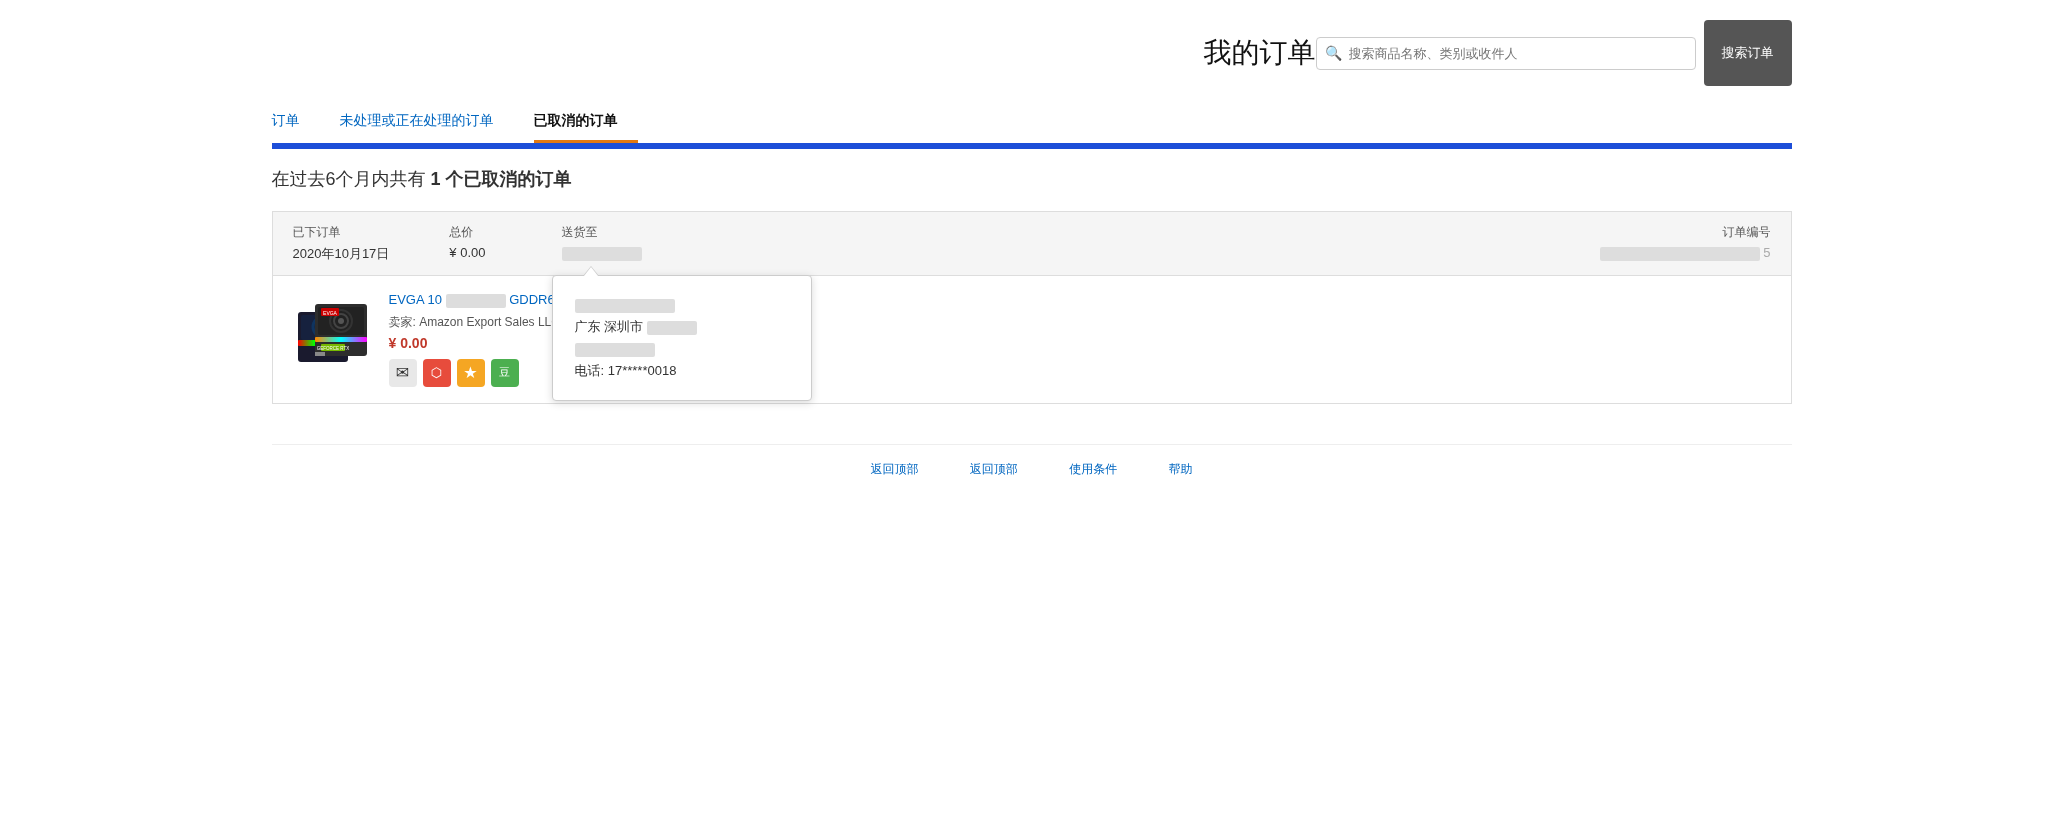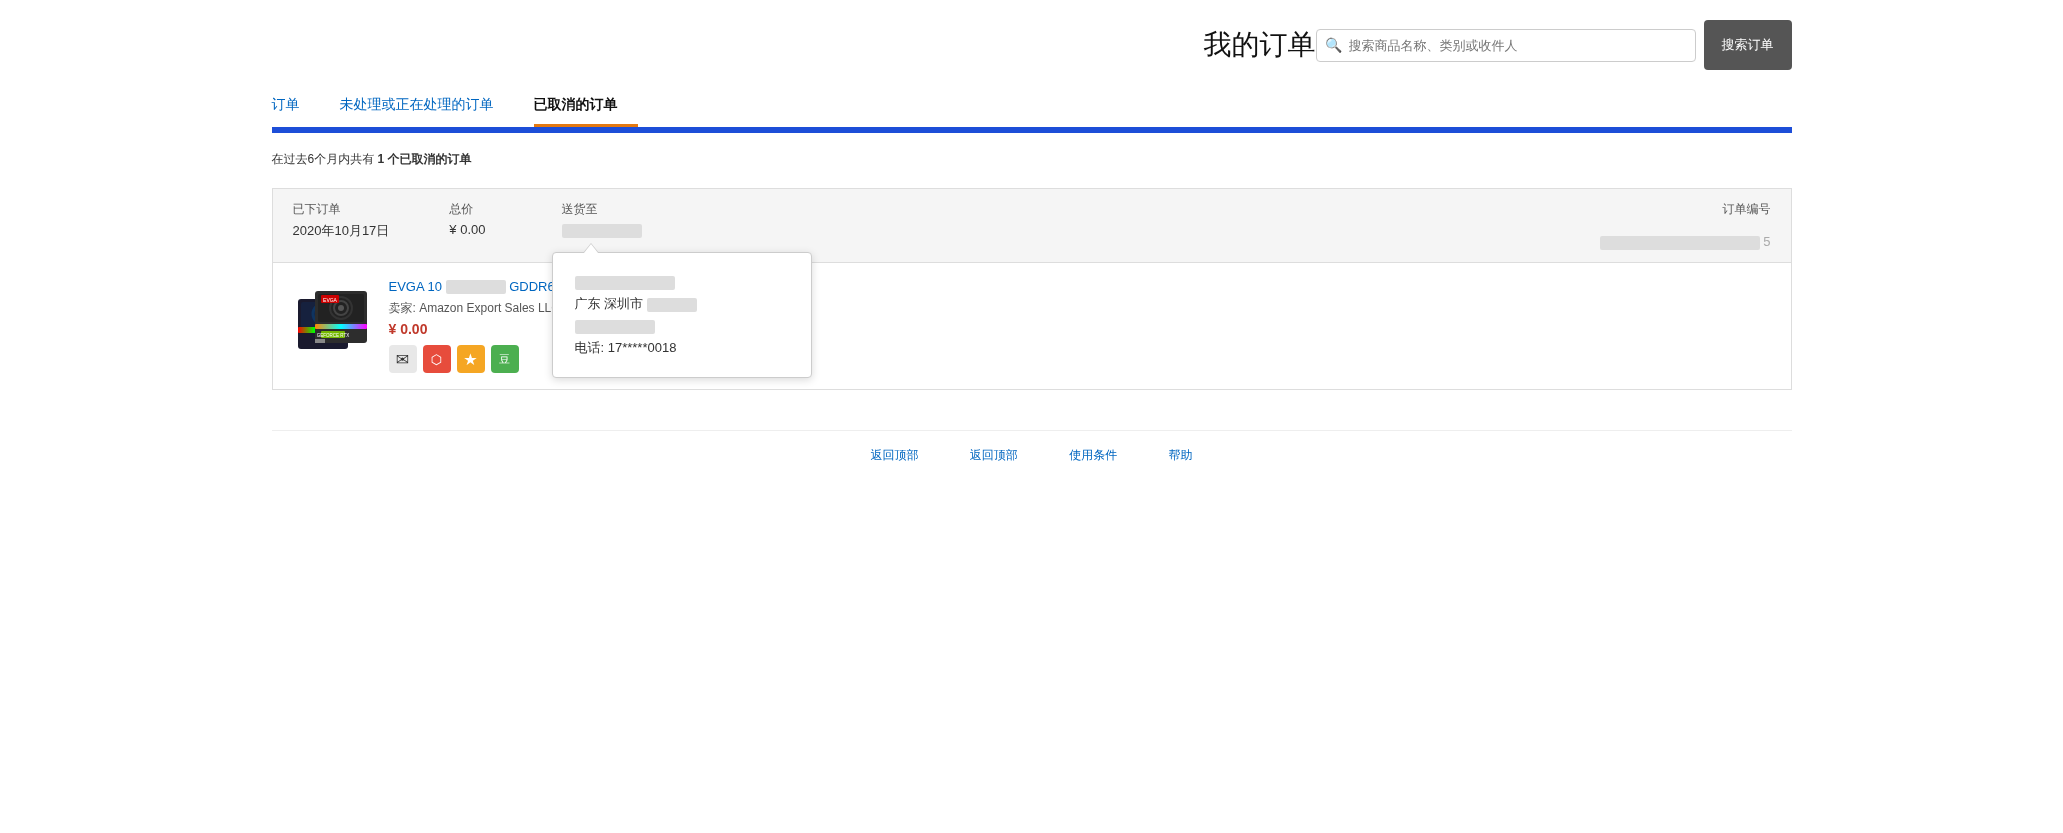--- a/index.html
+++ b/index.html
@@ -56,21 +56,21 @@
       border-radius: 4px;
       font-size: 13px;
       outline: none;
       color: #555;
     }
 
     .search-button {
       background: #555;
       color: #fff;
       border: none;
-      padding: 16px 18px;
+      padding: 24px 18px;
       border-radius: 4px;
       font-size: 13px;
       cursor: pointer;
       white-space: nowrap;
     }
 
     
     .tabs {
       display: flex;
       border-bottom: 6px solid #1d4ed8;
@@ -89,21 +89,21 @@
 
     .tab.active {
       color: #111;
       font-weight: bold;
       border-bottom: 3px solid #e47911;
     }
 
     
     .summary-text {
       margin-bottom: 20px;
-      font-size: 12px;
+      font-size: 18px;
       color: #333;
     }
 
     .summary-text strong {
       font-weight: bold;
     }
 
     
     .order-card {
       border: 1px solid #ddd;
@@ -135,21 +135,21 @@
     .order-header-col .value {
       font-size: 13px;
       color: #333;
     }
 
     .order-header-right {
       margin-left: auto;
       display: flex;
       flex-direction: column;
       align-items: flex-end;
-      gap: 16px;
+      gap: 4px;
     }
 
     .order-header-right .label {
       font-size: 12px;
       color: #555;
     }
 
     .order-header-right .value {
       font-size: 13px;
       color: #aaa;

